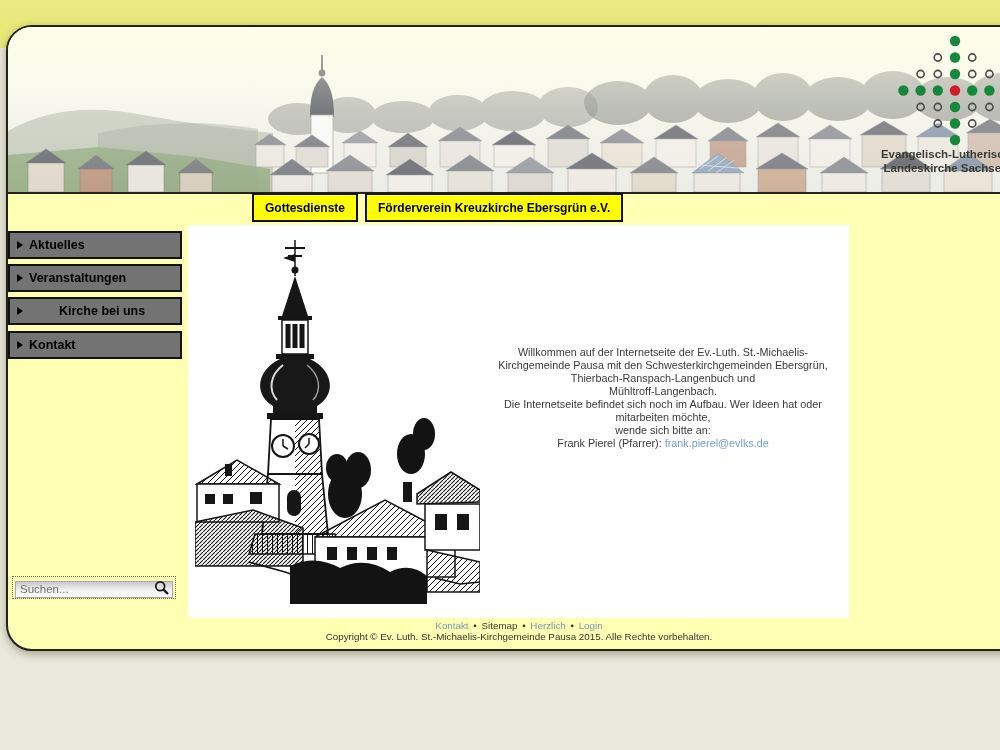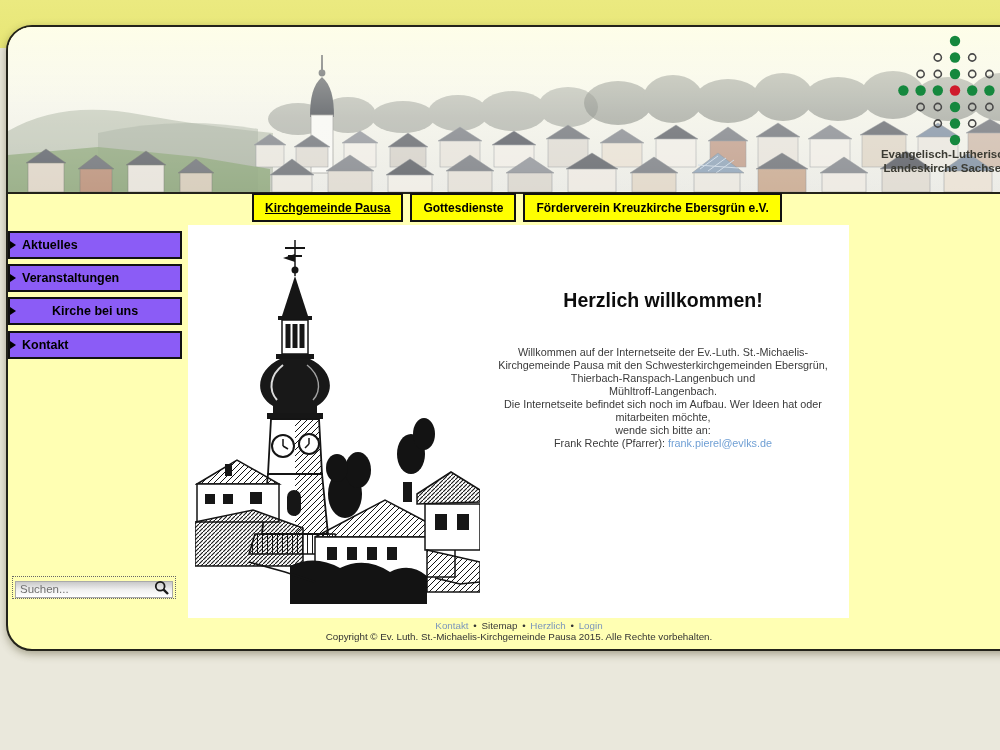--- a/index.html
+++ b/index.html
@@ -41,22 +41,22 @@
   .tab{
     height:29px;box-sizing:border-box;border:2px solid #111;
     background:#ffff00;padding:0 11px;display:flex;align-items:center;
     font-size:12px;font-weight:bold;color:#000;cursor:pointer;white-space:nowrap;
   }
   .tab.active .tab-label{text-decoration:underline;}
   
   .sidebar{position:absolute;left:0;top:204px;width:176px;}
   .menu-item{
     position:absolute;left:0;width:174px;height:28px;box-sizing:border-box;
-    background:#8b5cf6;border:2px solid #111;
-    display:flex;align-items:center;
+    background:#737373;border:2px solid #111;
+    display:flex;align-items:center;padding-left:7px;
     font-size:12.5px;font-weight:bold;color:#000;cursor:pointer;
   }
   .menu-item:nth-child(1){top:0;}
   .menu-item:nth-child(2){top:33px;}
   .menu-item:nth-child(3){top:66px;gap:30px;}
   .menu-item:nth-child(4){top:100px;}
   .tri{
     display:inline-block;width:0;height:0;margin-right:6px;
     border-left:6px solid #000;border-top:4px solid transparent;border-bottom:4px solid transparent;
   }
@@ -317,23 +317,20 @@
         </g>
       </svg>
       <div class="logo-text">
         <div>Evangelisch-Lutherische</div>
         <div>Landeskirche Sachsens</div>
       </div>
     </div>
   </div>
 
   <div class="tabs">
-    <div class="tab active">
-      <span class="tab-label">Kirchgemeinde Pausa</span>
-    </div>
     <div class="tab">
       <span class="tab-label">Gottesdienste</span>
     </div>
     <div class="tab">
       <span class="tab-label">Förderverein Kreuzkirche Ebersgrün e.V.</span>
     </div>
   </div>
 
   <div class="sidebar">
     <div class="menu-item">
@@ -443,31 +440,30 @@
         <rect x="262" y="282" width="12" height="16" fill="#161616" stroke="none"></rect>
 
         <path d="M95,334 Q120,322 145,336 Q170,324 195,340 Q215,330 232,344 L232,372 L95,372 Z" fill="#131313" stroke="none"></path>
         <path d="M232,318 L285,330 L285,360 L232,360 Z" fill="url(#h)"></path>
         <polyline points="54,330 90,340 120,350"></polyline>
         <polyline points="240,346 265,352 285,350"></polyline>
       </g>
     </svg>
 
     <div class="right-col">
-      <div class="welcome-heading">Herzlich willkommen!</div>
       <div class="welcome-text">
         <span class="para">Willkommen auf der Internetseite der Ev.-Luth. St.-Michaelis-
 Kirchgemeinde Pausa mit den Schwesterkirchgemeinden Ebersgrün,
 Thierbach-Ranspach-Langenbuch und
 Mühltroff-Langenbach.
 Die Internetseite befindet sich noch im Aufbau. Wer Ideen hat oder
 mitarbeiten möchte,
 wende sich bitte an:</span>
         <div class="contact-line">
-          <span>Frank Rechte (Pfarrer):</span>
+          <span>Frank Pierel (Pfarrer):</span>
           <a class="email-link">frank.pierel@evlks.de</a>
         </div>
       </div>
     </div>
   </div>
 
   <div class="footer">
     <div class="footer-links">
       <a class="flink">Kontakt</a>
       <span class="sep">•</span>

